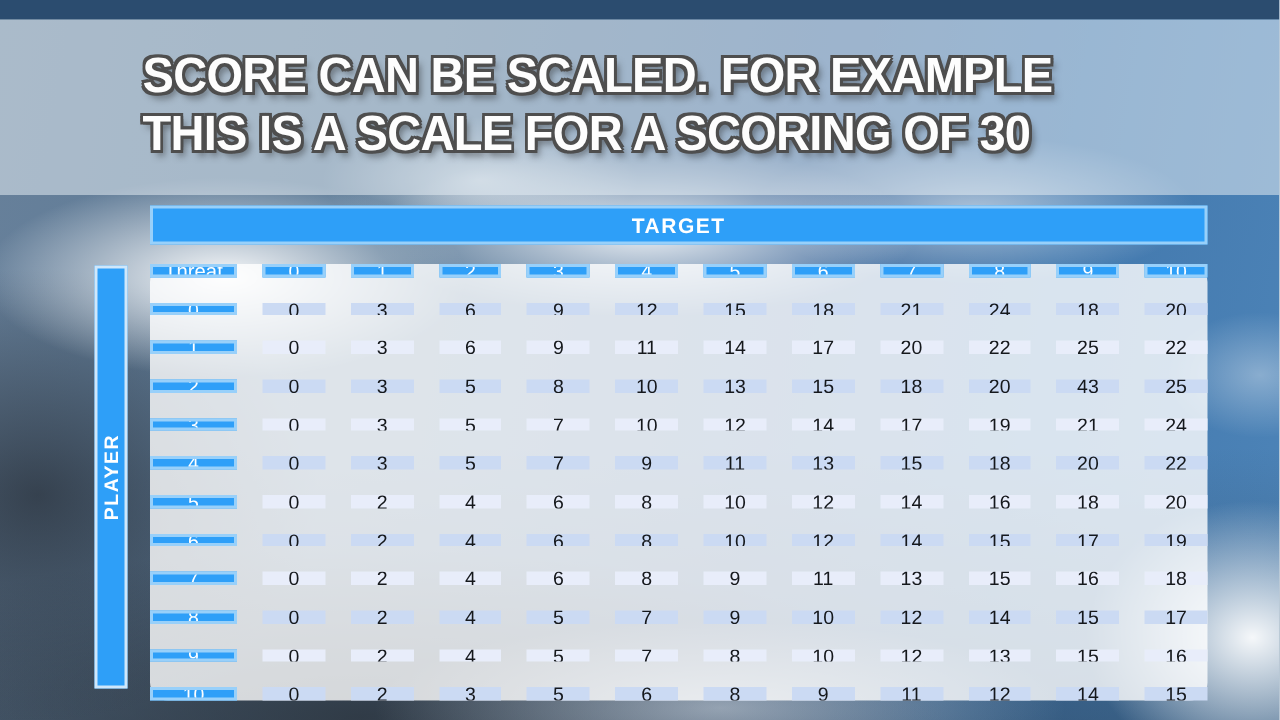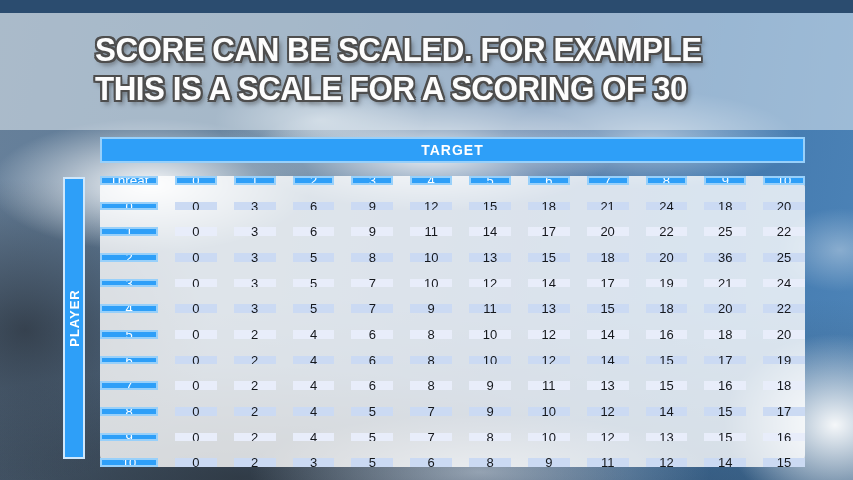--- a/index.html
+++ b/index.html
@@ -134,21 +134,21 @@
       <div class="cell hcell">2</div>
       <div class="cell dcell band-dark">0</div>
       <div class="cell dcell band-dark">3</div>
       <div class="cell dcell band-dark">5</div>
       <div class="cell dcell band-dark">8</div>
       <div class="cell dcell band-dark">10</div>
       <div class="cell dcell band-dark">13</div>
       <div class="cell dcell band-dark">15</div>
       <div class="cell dcell band-dark">18</div>
       <div class="cell dcell band-dark">20</div>
-      <div class="cell dcell band-dark">36</div>
+      <div class="cell dcell band-dark">43</div>
       <div class="cell dcell band-dark">25</div>
       <div class="cell hcell">3</div>
       <div class="cell dcell band-light">0</div>
       <div class="cell dcell band-light">3</div>
       <div class="cell dcell band-light">5</div>
       <div class="cell dcell band-light">7</div>
       <div class="cell dcell band-light">10</div>
       <div class="cell dcell band-light">12</div>
       <div class="cell dcell band-light">14</div>
       <div class="cell dcell band-light">17</div>

